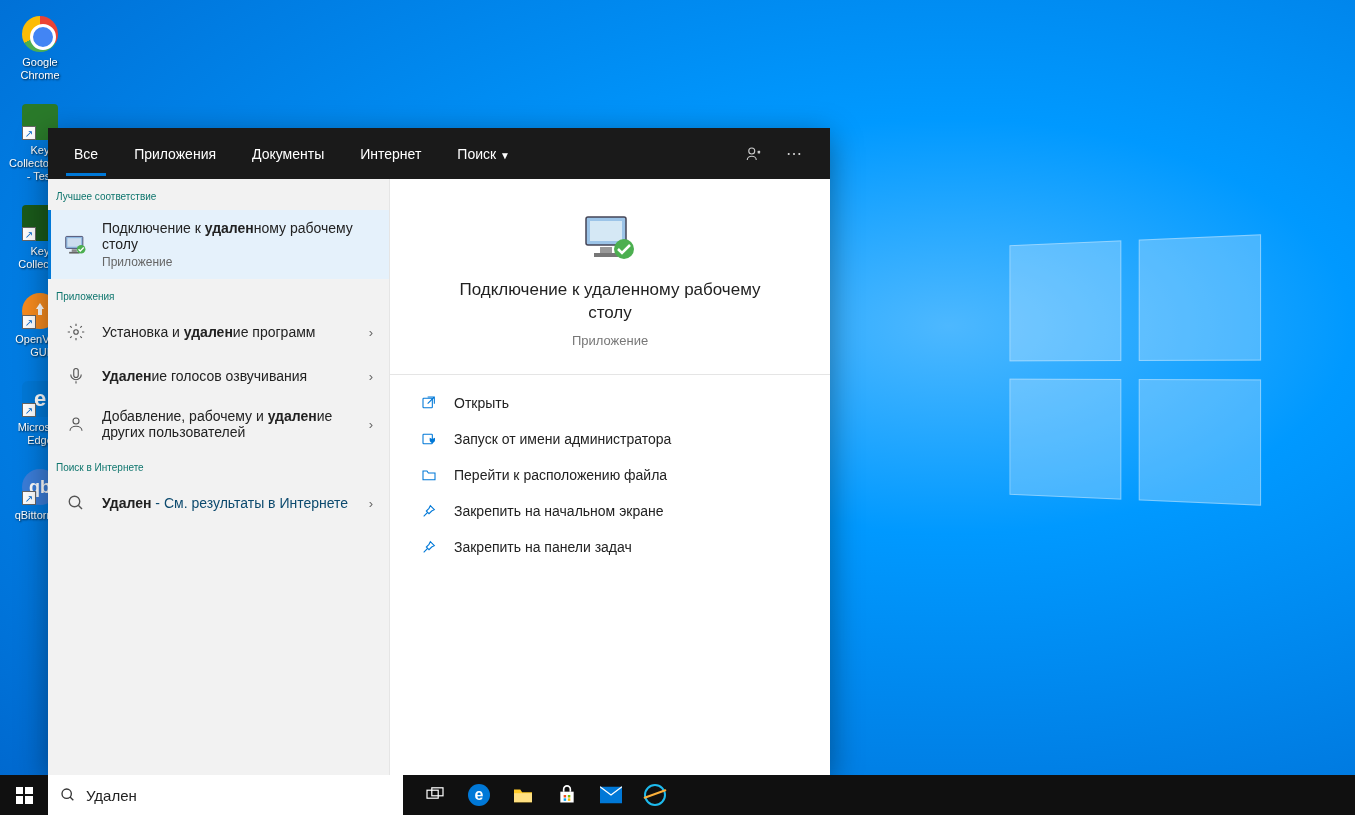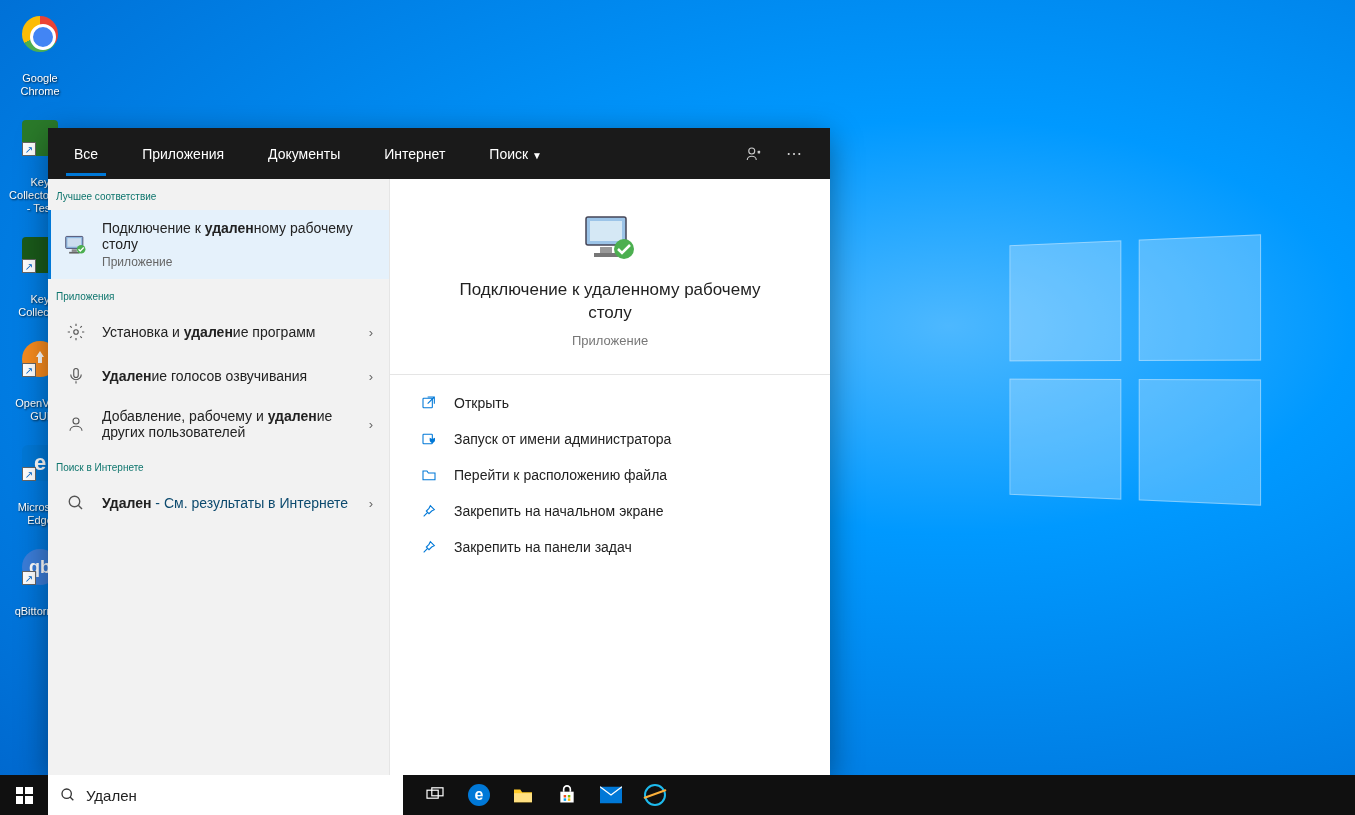--- a/index.html
+++ b/index.html
@@ -5,34 +5,34 @@
 * { margin: 0; padding: 0; box-sizing: border-box; font-family: 'Segoe UI', Tahoma, sans-serif; }
 body { width: 1355px; height: 815px; overflow: hidden; position: relative; background: linear-gradient(135deg, #0078d7 0%, #00a2ff 50%, #0078d7 100%); }
 
 .desktop { position: absolute; inset: 0; background: radial-gradient(ellipse at 70% 40%, #4db8ff 0%, #0099ff 30%, #0066cc 100%); }
 .win-logo { position: absolute; top: 240px; left: 1000px; width: 260px; height: 260px; display: grid; grid-template-columns: 1fr 1fr; grid-template-rows: 1fr 1fr; gap: 18px; transform: perspective(800px) rotateY(-15deg); }
 .win-logo > div { background: rgba(255,255,255,0.25); border: 1px solid rgba(255,255,255,0.35); }
 
 .desktop-icons { position: absolute; top: 10px; left: 5px; display: flex; flex-direction: column; gap: 12px; }
 .desktop-icon { width: 70px; display: flex; flex-direction: column; align-items: center; cursor: pointer; padding: 4px; }
 .desktop-icon .ico { width: 40px; height: 40px; display: flex; align-items: center; justify-content: center; font-size: 28px; }
-.desktop-icon .lbl { color: #fff; font-size: 11px; text-align: center; text-shadow: 1px 1px 2px rgba(0,0,0,0.8); margin-top: 18px; line-height: 13px; }
+.desktop-icon .lbl { color: #fff; font-size: 11px; text-align: center; text-shadow: 1px 1px 2px rgba(0,0,0,0.8); margin-top: 2px; line-height: 13px; }
 
 .chrome-ico { width: 36px; height: 36px; border-radius: 50%; background: conic-gradient(#ea4335 0deg 120deg, #4caf50 120deg 240deg, #fbbc05 240deg 360deg); position: relative; }
 .chrome-ico::after { content:''; position:absolute; top:8px; left:8px; width:20px; height:20px; border-radius:50%; background:#4285f4; border:3px solid #fff; }
 .edge-ico { width: 36px; height: 36px; border-radius: 6px; background: #0078d7; color:#fff; display:flex; align-items:center; justify-content:center; font-weight:bold; font-size:22px; }
 .openvpn-ico { width:36px; height:36px; border-radius:50%; background:#f78b1e; display:flex; align-items:center; justify-content:center; color:#fff; }
 .qb-ico { width:36px; height:36px; border-radius:50%; background:#3b7dd8; color:#fff; display:flex; align-items:center; justify-content:center; font-size:18px; font-weight:bold; }
 .kc-ico { width:36px; height:36px; background:#2a7a2a; border-radius:4px; }
 .shortcut-arrow { position:absolute; bottom:0; left:0; width:14px; height:14px; background:#fff; border:1px solid #666; font-size:10px; display:flex; align-items:center; justify-content:center; color:#0066cc; }
 .ico-wrap { position: relative; }
 
 .search-panel { position: absolute; left: 48px; top: 128px; width: 782px; height: 647px; background: #fff; box-shadow: 0 8px 30px rgba(0,0,0,0.4); display: flex; flex-direction: column; }
 .sp-header { background: #1a1a1a; height: 51px; display: flex; align-items: center; padding: 0 10px; color: #ccc; }
-.sp-tabs { display: flex; gap: 12px; }
+.sp-tabs { display: flex; gap: 4px; }
 .sp-tab { padding: 14px 16px; font-size: 14px; color: #ffffff; cursor: pointer; position: relative; }
 .sp-tab.active { color: #fff; }
 .sp-tab.active::after { content:''; position:absolute; bottom:0; left:8px; right:8px; height:3px; background:#0078d7; }
 .sp-tab-chevron { margin-left:4px; font-size:10px; }
 .sp-header-right { margin-left: auto; display: flex; gap: 8px; align-items:center; padding-right:10px; }
 .sp-header-btn { width: 32px; height: 32px; display:flex; align-items:center; justify-content:center; cursor:pointer; color:#ccc; font-size:16px; }
 
 .sp-body { flex: 1; display: flex; background: #f2f2f2; overflow:hidden; }
 .sp-left { width: 341px; background: #f2f2f2; overflow-y: auto; }
 .sp-right { flex: 1; background: #fff; border-left: 1px solid #e5e5e5; padding: 24px; display:flex; flex-direction:column; }

